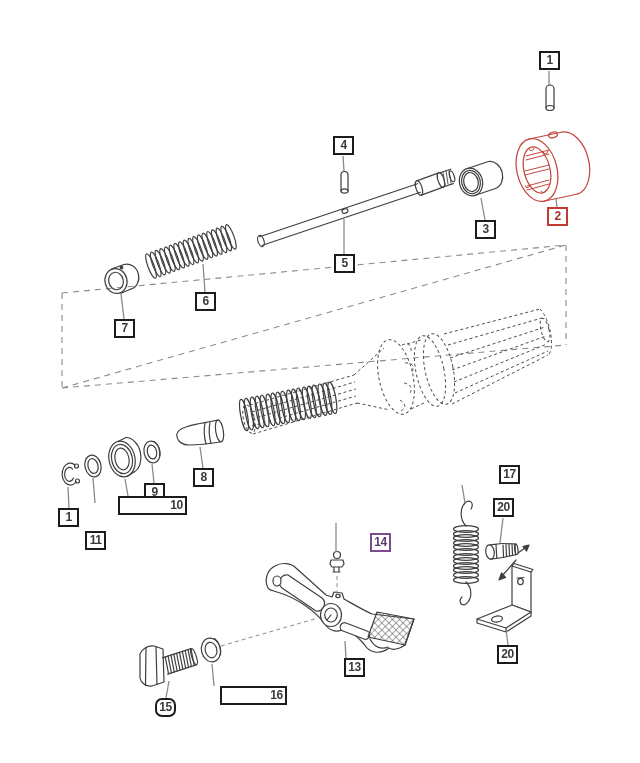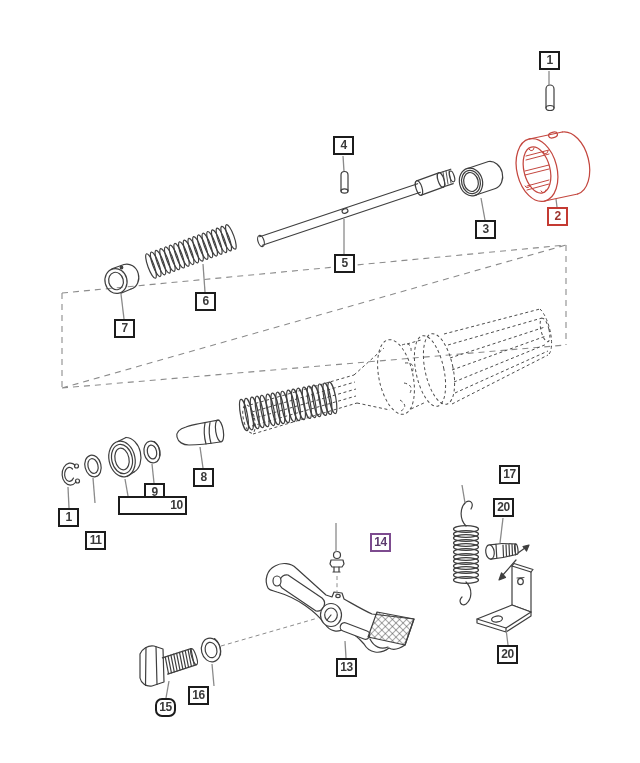--- a/index.html
+++ b/index.html
@@ -294,20 +294,20 @@
   <div class="plabel" style="left: 475px; top: 220px;">3</div>
   <div class="plabel" style="left: 333px; top: 136px;">4</div>
   <div class="plabel" style="left: 334px; top: 254px;">5</div>
   <div class="plabel" style="left: 195px; top: 292px;">6</div>
   <div class="plabel" style="left: 114px; top: 319px;">7</div>
   <div class="plabel" style="left: 193px; top: 468px;">8</div>
   <div class="plabel" style="left: 144px; top: 483px;">9</div>
   <div class="plabel" style="left: 118px; top: 496px; padding-left: 48px;">10</div>
   <div class="plabel" style="left: 85px; top: 531px;">11</div>
   <div class="plabel" style="left: 58px; top: 508px;">1</div>
-  <div class="plabel" style="left: 336px; top: 658px;">13</div>
+  <div class="plabel" style="left: 344px; top: 658px;">13</div>
   <div class="plabel purple" style="left: 326px; top: 533px; margin-left: 44px;">14</div>
   <div class="plabel" style="left: 155px; top: 698px; border-radius: 7px;">15</div>
-  <div class="plabel" style="left: 188px; top: 686px;">16</div>
+  <div class="plabel" style="left: 220px; top: 686px; padding-left: 46px;">16</div>
   <div class="plabel" style="left: 467px; top: 465px; margin-left: 32px;">17</div>
   <div class="plabel" style="left: 497px; top: 645px;">20</div>
   <div class="plabel" style="left: 493px; top: 498px;">20</div>
 </div>
 
 </body></html>

